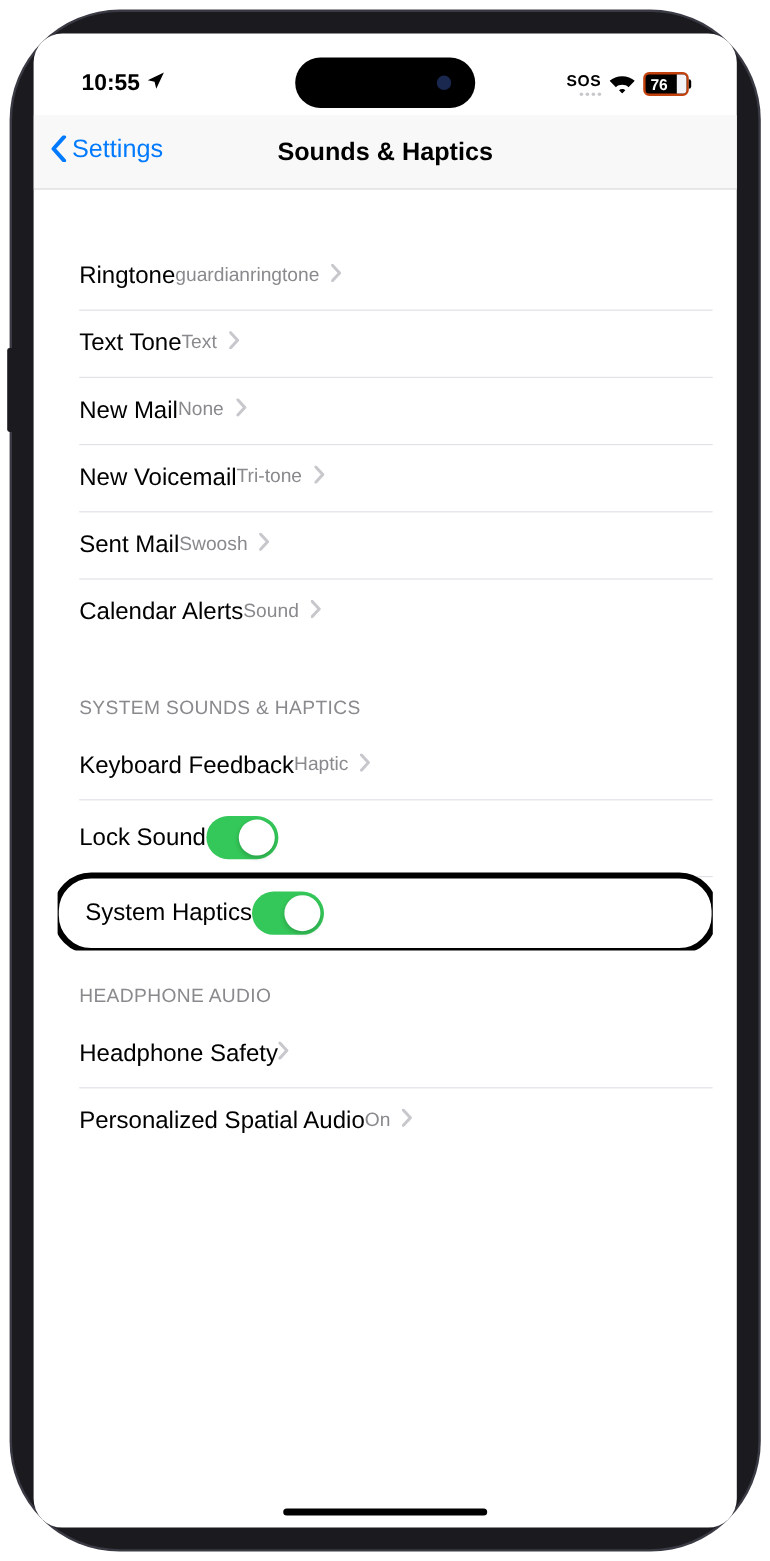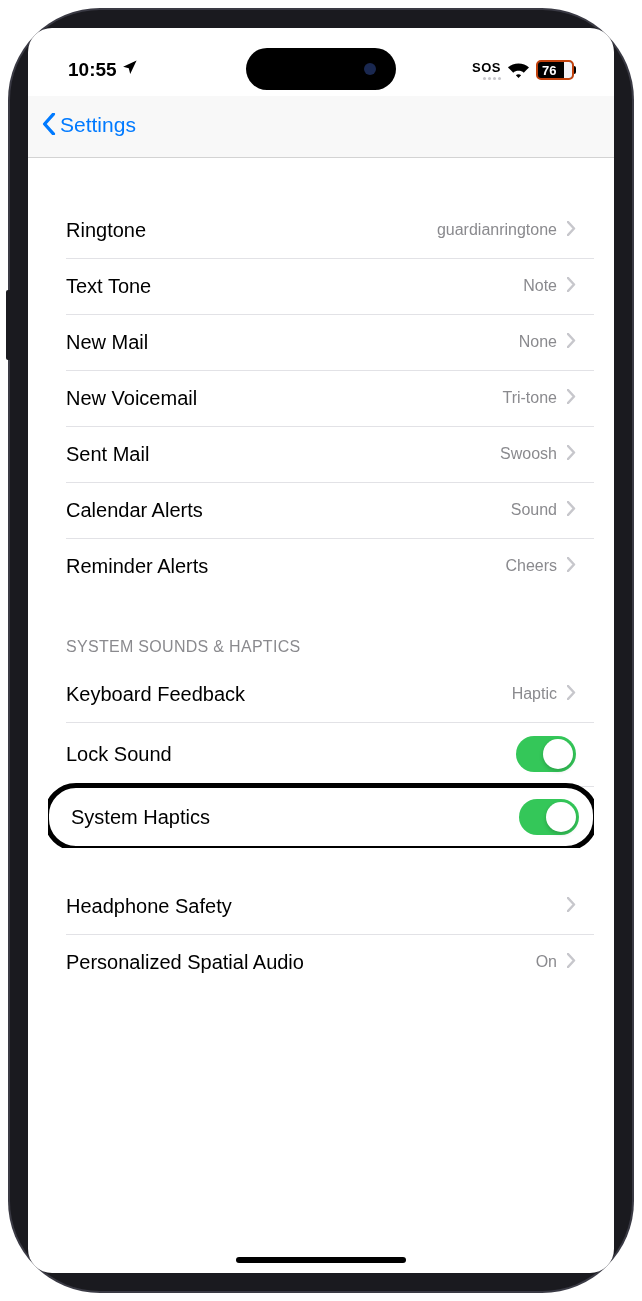--- a/index.html
+++ b/index.html
@@ -196,21 +196,21 @@
       padding: 8px 18px 0 18px;
     }
     .list-group {
       background: #fff;
       border-radius: 13px;
       overflow: hidden;
     }
     .list-row {
       display: flex;
       align-items: center;
-      justify-content: space-between;
+      justify-content: flex-start;
       min-height: 56px;
       padding: 14px 18px;
       position: relative;
     }
     .list-row:not(:last-child)::after {
       content: '';
       position: absolute;
       bottom: 0;
       left: 18px;
       right: 0;
@@ -312,38 +312,39 @@
 
     <div class="nav-bar">
       <div class="back-button">
         <span>
           <svg width="14" height="22" viewBox="0 0 12 20" fill="none" stroke="#007aff" stroke-width="3" stroke-linecap="round" stroke-linejoin="round">
               <polyline points="10,1 2,10 10,19"></polyline>
             </svg>
         </span>
         <span>Settings</span>
       </div>
+      <div class="nav-title">Sounds &amp; Haptics</div>
     </div>
 
     <div class="content">
       <div class="section">
         <div class="list-group" id="sounds-list">
             <div class="list-row">
     <span class="row-label">Ringtone</span>
     <span class="row-right">
       <span class="row-value">guardianringtone</span>
       <span class="chevron"><svg width="9" height="15" viewBox="0 0 9 15" fill="none" stroke="#c7c7cc" stroke-width="2.5" stroke-linecap="round" stroke-linejoin="round">
                     <polyline points="1,1 7,7.5 1,14"></polyline>
                   </svg></span>
     </span>
             </div>
             <div class="list-row">
     <span class="row-label">Text Tone</span>
     <span class="row-right">
-      <span class="row-value">Note</span>
+      <span class="row-value">Text</span>
       <span class="chevron"><svg width="9" height="15" viewBox="0 0 9 15" fill="none" stroke="#c7c7cc" stroke-width="2.5" stroke-linecap="round" stroke-linejoin="round">
                     <polyline points="1,1 7,7.5 1,14"></polyline>
                   </svg></span>
     </span>
             </div>
             <div class="list-row">
     <span class="row-label">New Mail</span>
     <span class="row-right">
       <span class="row-value">None</span>
       <span class="chevron"><svg width="9" height="15" viewBox="0 0 9 15" fill="none" stroke="#c7c7cc" stroke-width="2.5" stroke-linecap="round" stroke-linejoin="round">
@@ -366,29 +367,20 @@
       <span class="row-value">Swoosh</span>
       <span class="chevron"><svg width="9" height="15" viewBox="0 0 9 15" fill="none" stroke="#c7c7cc" stroke-width="2.5" stroke-linecap="round" stroke-linejoin="round">
                     <polyline points="1,1 7,7.5 1,14"></polyline>
                   </svg></span>
     </span>
             </div>
             <div class="list-row">
     <span class="row-label">Calendar Alerts</span>
     <span class="row-right">
       <span class="row-value">Sound</span>
-      <span class="chevron"><svg width="9" height="15" viewBox="0 0 9 15" fill="none" stroke="#c7c7cc" stroke-width="2.5" stroke-linecap="round" stroke-linejoin="round">
-                    <polyline points="1,1 7,7.5 1,14"></polyline>
-                  </svg></span>
-    </span>
-            </div>
-            <div class="list-row">
-    <span class="row-label">Reminder Alerts</span>
-    <span class="row-right">
-      <span class="row-value">Cheers</span>
       <span class="chevron"><svg width="9" height="15" viewBox="0 0 9 15" fill="none" stroke="#c7c7cc" stroke-width="2.5" stroke-linecap="round" stroke-linejoin="round">
                     <polyline points="1,1 7,7.5 1,14"></polyline>
                   </svg></span>
     </span>
             </div>
           </div>
       </div>
 
       <div class="section">
         <div class="section-header">SYSTEM SOUNDS &amp; HAPTICS</div>
@@ -407,20 +399,21 @@
             <div class="toggle"></div>
           </div>
           <div class="list-row highlight-row">
             <span class="row-label">System Haptics</span>
             <div class="toggle"></div>
           </div>
         </div>
       </div>
 
       <div class="section" style="margin-top: 30px">
+        <div class="section-header">HEADPHONE AUDIO</div>
         <div class="list-group">
           <div class="list-row">
             <span class="row-label">Headphone Safety</span>
             <span class="row-right">
               <span class="chevron"><svg width="9" height="15" viewBox="0 0 9 15" fill="none" stroke="#c7c7cc" stroke-width="2.5" stroke-linecap="round" stroke-linejoin="round">
                     <polyline points="1,1 7,7.5 1,14"></polyline>
                   </svg></span>
             </span>
           </div>
           <div class="list-row">

